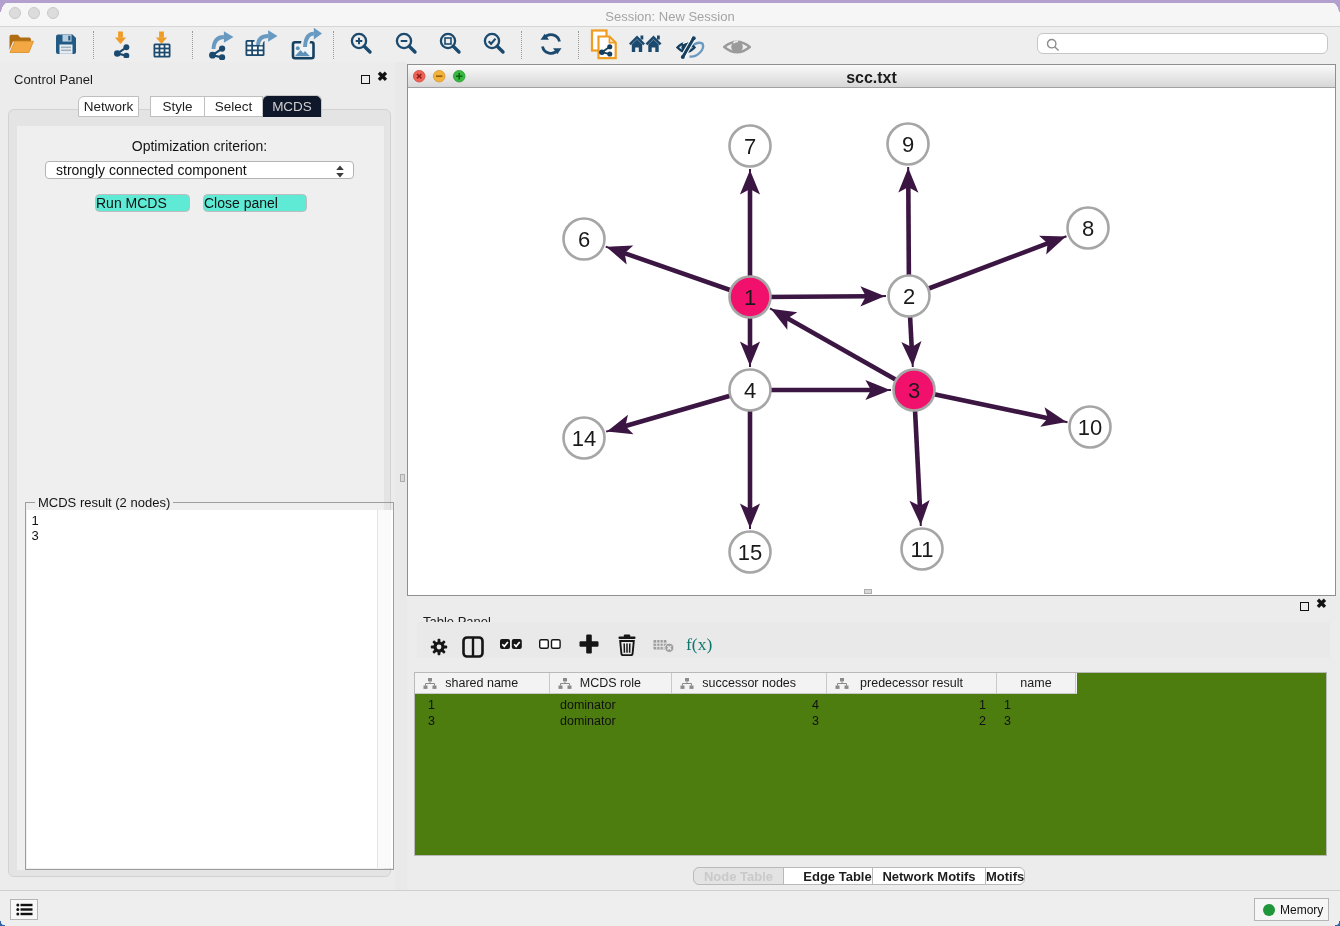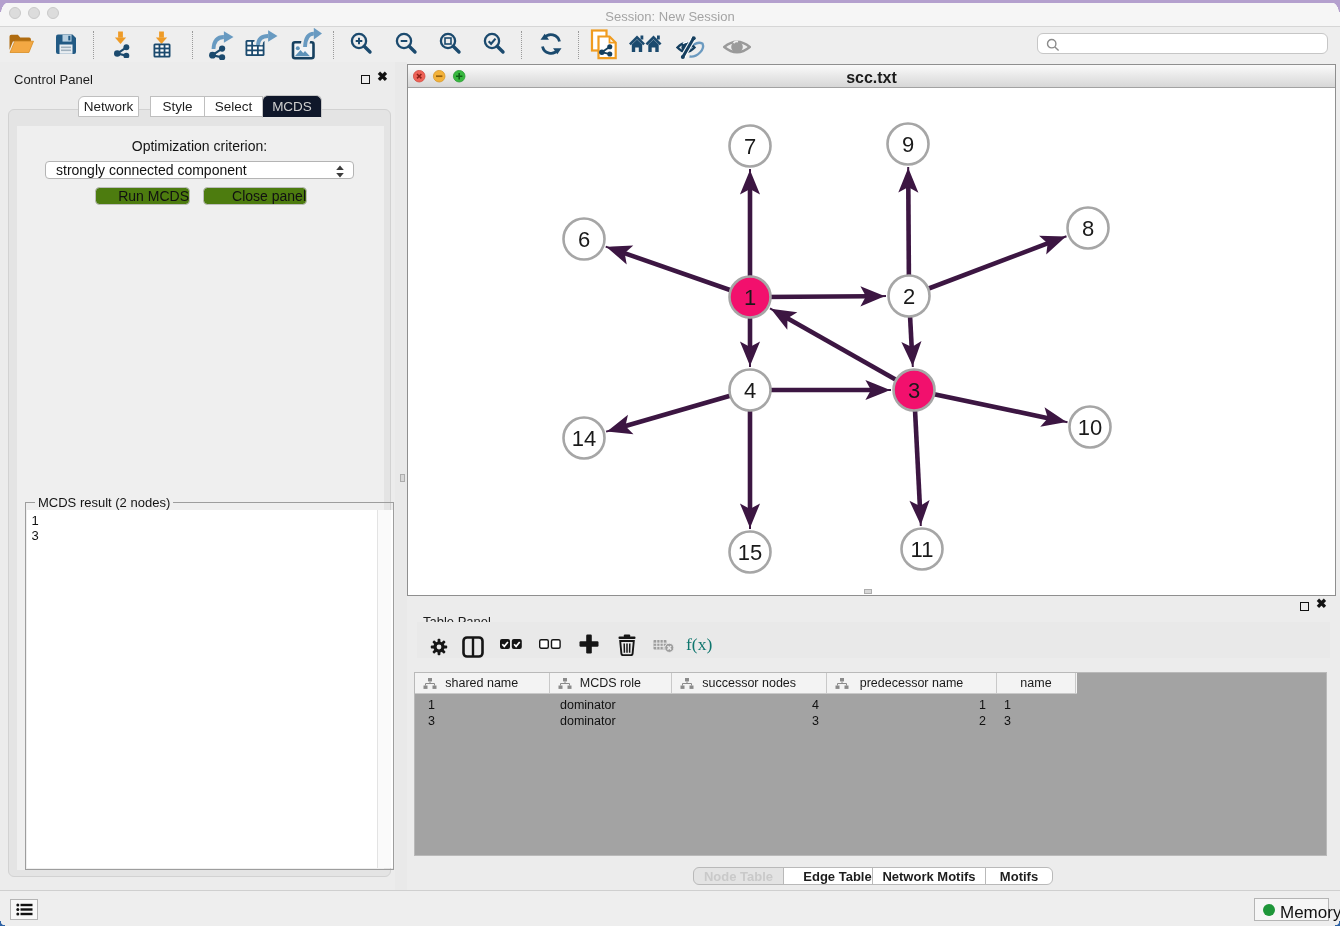--- a/index.html
+++ b/index.html
@@ -19,47 +19,47 @@
   #cp-head { position:absolute; left:0; top:0; width:100%; height:32px; }
   #cp-title { position:absolute; left:14px; top:10px; font-size:13px; color:#1c1c1c; }
   .sqbtn { position:absolute; width:9px; height:9px; border:1.6px solid #111; }
   .xbtn { position:absolute; font-size:13px; font-weight:bold; color:#111; }
   .tabs { position:absolute; z-index:3; }
   .tab { position:absolute; top:0; height:21px; background:#fff; border:1px solid #bfbfbf; font-size:13.5px; color:#1d1d1d; text-align:center; line-height:20px; }
   #tabpane { position:absolute; left:8px; top:47px; width:383px; height:768px; background:#e4e4e4; border:1px solid #d2d2d2; border-radius:6px; }
   #tabcontent { position:absolute; left:8px; top:16px; width:367px; height:744px; background:#efefef; }
   #optlabel { position:absolute; left:0; width:100%; top:28px; text-align:center; font-size:14px; color:#141414; }
   #selbox { position:absolute; left:36px; top:51px; width:309px; height:18px; background:#fff; border:1px solid #b4b4b4; border-radius:4px; font-size:14px; color:#111; line-height:17px; padding-left:10px; }
-  .btn { position:absolute; top:77px; height:18px; background:#4d7c0f; border:1px solid #bdbdbd; border-radius:4.5px; font-size:14px; color:#111; text-align:right; line-height:17px; }
+  .btn { position:absolute; top:84px; height:18px; background:#5eead4; border:1px solid #bdbdbd; border-radius:4.5px; font-size:14px; color:#111; text-align:left; line-height:17px; }
   #fieldset { position:absolute; left:16px; top:392px; width:369px; height:368px; border:1px solid #9d9d9d; }
   #fslegend { position:absolute; left:9px; top:-8px; background:#efefef; padding:0 3px; font-size:13px; color:#141414; }
   #fswhite { position:absolute; left:0.5px; top:7px; width:366px; height:358px; background:#fff; }
   #fsscroll { position:absolute; right:2px; top:0; width:14px; height:100%; background:#fafafa; border-left:1px solid #e3e3e3; }
   #fstext { position:absolute; left:5px; top:3px; font-size:13px; color:#111; line-height:15px; }
   
   #gutter { left:395px; top:62px; width:12px; height:828px; background:#e9e9e9; }
   
   #netwin { left:407px; top:64px; width:929px; height:532px; background:#fff; border:1px solid #8f8f8f; }
   #nw-tbar { position:absolute; left:0; top:0; width:100%; height:23px; background:linear-gradient(#fafafa,#d7d7d7); border-bottom:1px solid #a2a2a2; }
   #nw-title { position:absolute; left:0; right:0; top:4px; text-align:center; font-size:16px; font-weight:bold; color:#1b1b1b; }
   #graph { position:absolute; left:0; top:23px; }
   
   #tpanel { left:407px; top:596px; width:933px; height:294px; background:#ececec; }
   #tp-title { position:absolute; left:16px; top:18px; font-size:13px; color:#1c1c1c; }
   #tp-toolbar { position:absolute; left:10px; top:26px; width:913px; height:36px; background:#e9e9e9; }
-  #ttable { position:absolute; left:7px; top:76px; width:913px; height:184px; background:#a3a3a3; border:1px solid #b9b9b9; }
+  #ttable { position:absolute; left:7px; top:76px; width:913px; height:184px; background:#4d7c0f; border:1px solid #b9b9b9; }
   #thead { position:absolute; left:0; top:0; width:662px; height:21px; background:#f3f3f3; border-bottom:1px solid #c9c9c9; }
   .hcell { position:absolute; top:0; height:21px; border-right:1px solid #c9c9c9; font-size:12.5px; color:#1a1a1a; text-align:center; line-height:21px; }
   .trow { position:absolute; font-size:12.5px; color:#111; }
   .btabs { position:absolute; }
   .btab { position:absolute; top:0; height:18px; background:#fff; border:1px solid #b9b9b9; font-size:13px; font-weight:bold; color:#1d1d1d; text-align:center; line-height:17px; }
   
   #statusbar { left:0; top:890px; width:1340px; height:36px; background:#eeeeee; border-top:1px solid #cfcfcf; }
   #listbtn { position:absolute; left:10px; top:8px; width:28px; height:21px; background:#f8f8f8; border:1px solid #b5b5b5; }
-  #membtn { position:absolute; left:1254px; top:7px; width:75px; height:23px; background:#f6f6f6; border:1px solid #b5b5b5; font-size:17px; color:#111; }
+  #membtn { position:absolute; left:1254px; top:7px; width:75px; height:23px; background:#f6f6f6; border:1px solid #b5b5b5; font-size:12px; color:#111; }
 </style>
 </head>
 <body>
 <div class="abs" id="titlebar">
   <div class="tl" style="left:9px;"></div>
   <div class="tl" style="left:28px;"></div>
   <div class="tl" style="left:47px;"></div>
   <div id="wtitle">Session: New Session</div>
 </div>
 <div class="abs" id="purple"></div>
@@ -408,21 +408,21 @@
         <div class="hcell" style="left:257.3px;width:154.7px;">successor nodes</div>
         <svg class="abs" style="left:265.3px;top:5px;" width="14" height="12" viewBox="0 0 14 12">
           <rect x="5" y="0" width="4" height="3.4" fill="#8a8a8a"></rect>
           <line x1="7" y1="3.4" x2="7" y2="5.5" stroke="#8a8a8a" stroke-width="1"></line>
           <line x1="2.5" y1="5.5" x2="11.5" y2="5.5" stroke="#8a8a8a" stroke-width="1"></line>
           <line x1="2.5" y1="5.5" x2="2.5" y2="7.5" stroke="#8a8a8a" stroke-width="1"></line>
           <line x1="11.5" y1="5.5" x2="11.5" y2="7.5" stroke="#8a8a8a" stroke-width="1"></line>
           <rect x="0.5" y="7.5" width="4" height="3.4" fill="#8a8a8a"></rect>
           <rect x="9.5" y="7.5" width="4" height="3.4" fill="#8a8a8a"></rect>
         </svg>
-        <div class="hcell" style="left:412px;width:170px;">predecessor name</div>
+        <div class="hcell" style="left:412px;width:170px;">predecessor result</div>
         <svg class="abs" style="left:420px;top:5px;" width="14" height="12" viewBox="0 0 14 12">
           <rect x="5" y="0" width="4" height="3.4" fill="#8a8a8a"></rect>
           <line x1="7" y1="3.4" x2="7" y2="5.5" stroke="#8a8a8a" stroke-width="1"></line>
           <line x1="2.5" y1="5.5" x2="11.5" y2="5.5" stroke="#8a8a8a" stroke-width="1"></line>
           <line x1="2.5" y1="5.5" x2="2.5" y2="7.5" stroke="#8a8a8a" stroke-width="1"></line>
           <line x1="11.5" y1="5.5" x2="11.5" y2="7.5" stroke="#8a8a8a" stroke-width="1"></line>
           <rect x="0.5" y="7.5" width="4" height="3.4" fill="#8a8a8a"></rect>
           <rect x="9.5" y="7.5" width="4" height="3.4" fill="#8a8a8a"></rect>
         </svg>
         <div class="hcell" style="left:582px;width:79px;">name</div>
@@ -437,21 +437,21 @@
         <div class="trow" style="left:145px;top:41px;">dominator</div>
         <div class="trow" style="left:257px;top:41px;width:147px;text-align:right;">3</div>
         <div class="trow" style="left:412px;top:41px;width:159px;text-align:right;">2</div>
         <div class="trow" style="left:589px;top:41px;">3</div>
       </div>
   </div>
   <div class="btabs" style="left:286px; top:271px;">
     <div class="btab" style="left:0; width:91px; background:#e3e3e3; color:#c9c9c9; border-radius:6px 0 0 6px;">Node Table</div>
     <div class="btab" style="left:90px; width:90px;padding-left:19px;">Edge Table</div>
     <div class="btab" style="left:179px; width:114px;">Network Motifs</div>
-    <div class="btab" style="left:292px; width:68px; border-radius:0 6px 6px 0;">Motifs</div>
+    <div class="btab" style="left:292px; width:40px; border-radius:0 6px 6px 0;">Motifs</div>
   </div>
 </div>
 <div class="abs" id="statusbar">
   <div id="listbtn">
       <svg class="abs" style="left:5px;top:3px;" width="17" height="13" viewBox="0 0 17 13">
         <circle cx="1.8" cy="2" r="1.5" fill="#111"></circle>
         <circle cx="1.8" cy="6.5" r="1.5" fill="#111"></circle>
         <circle cx="1.8" cy="11" r="1.5" fill="#111"></circle>
         <rect x="4.5" y="0.8" width="12" height="2.4" fill="#111"></rect>
         <rect x="4.5" y="5.3" width="12" height="2.4" fill="#111"></rect>

